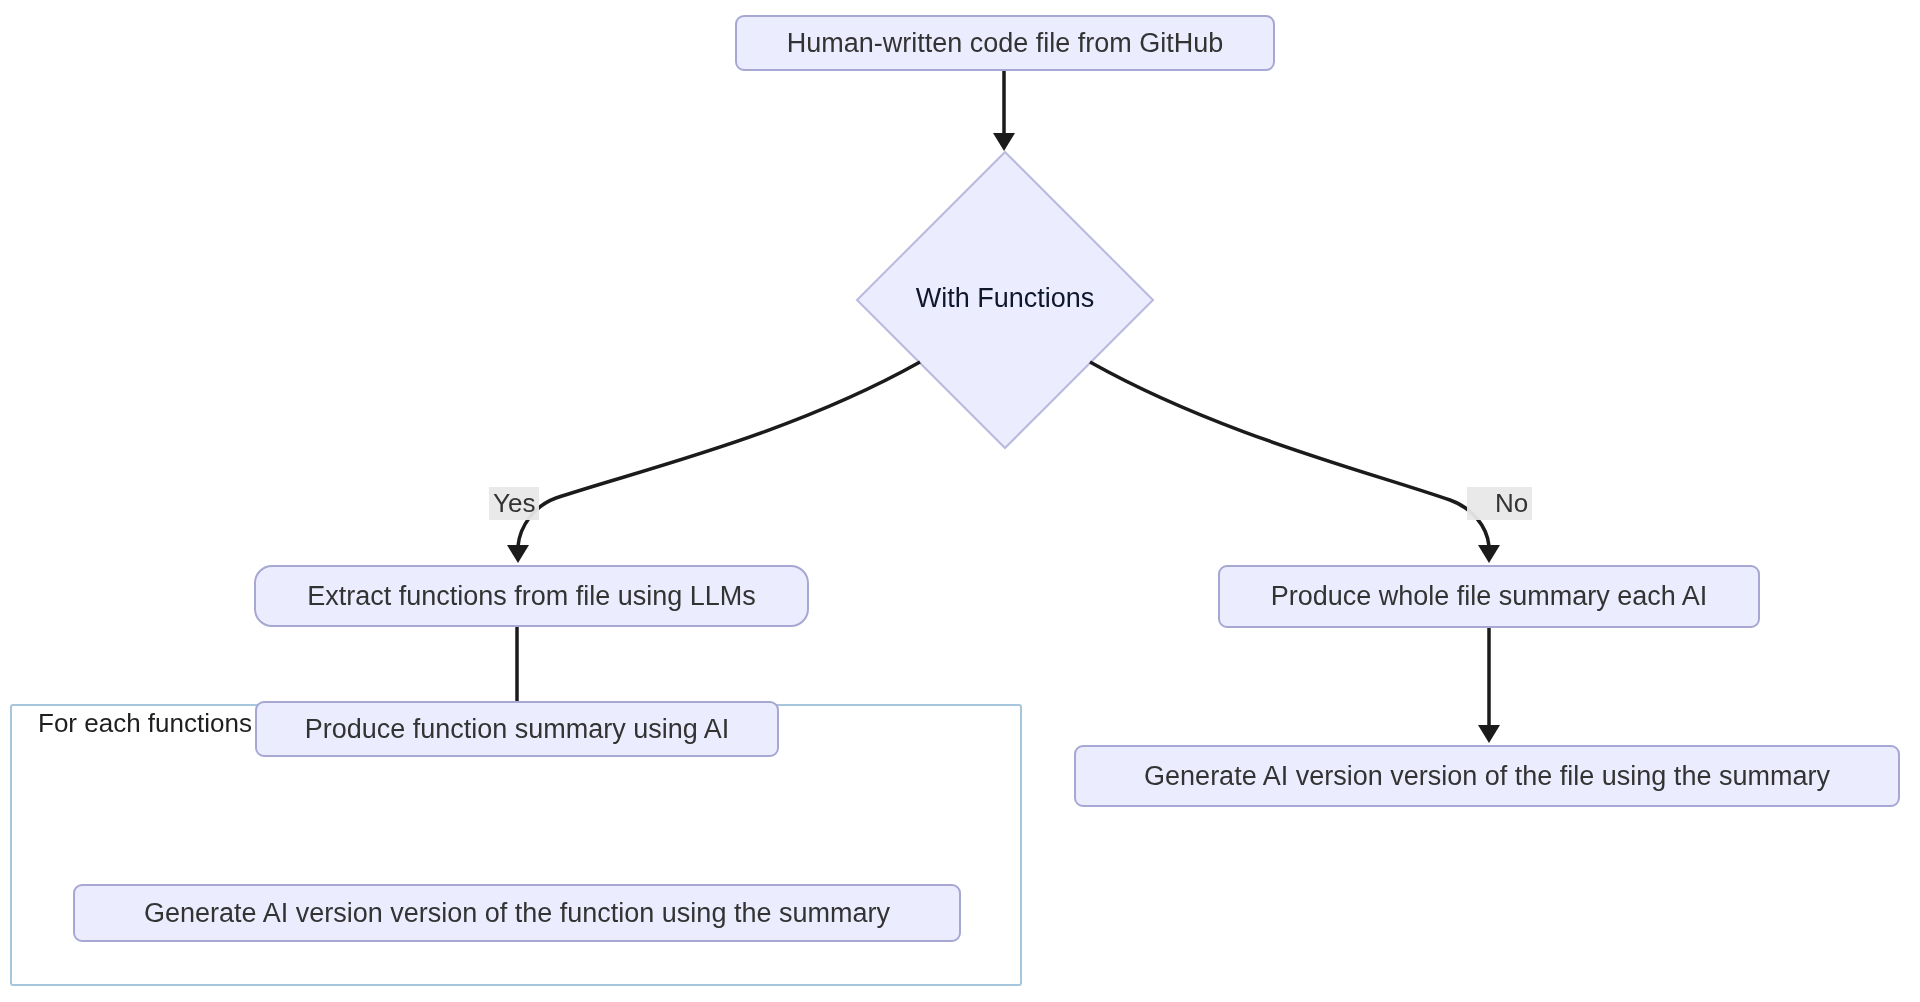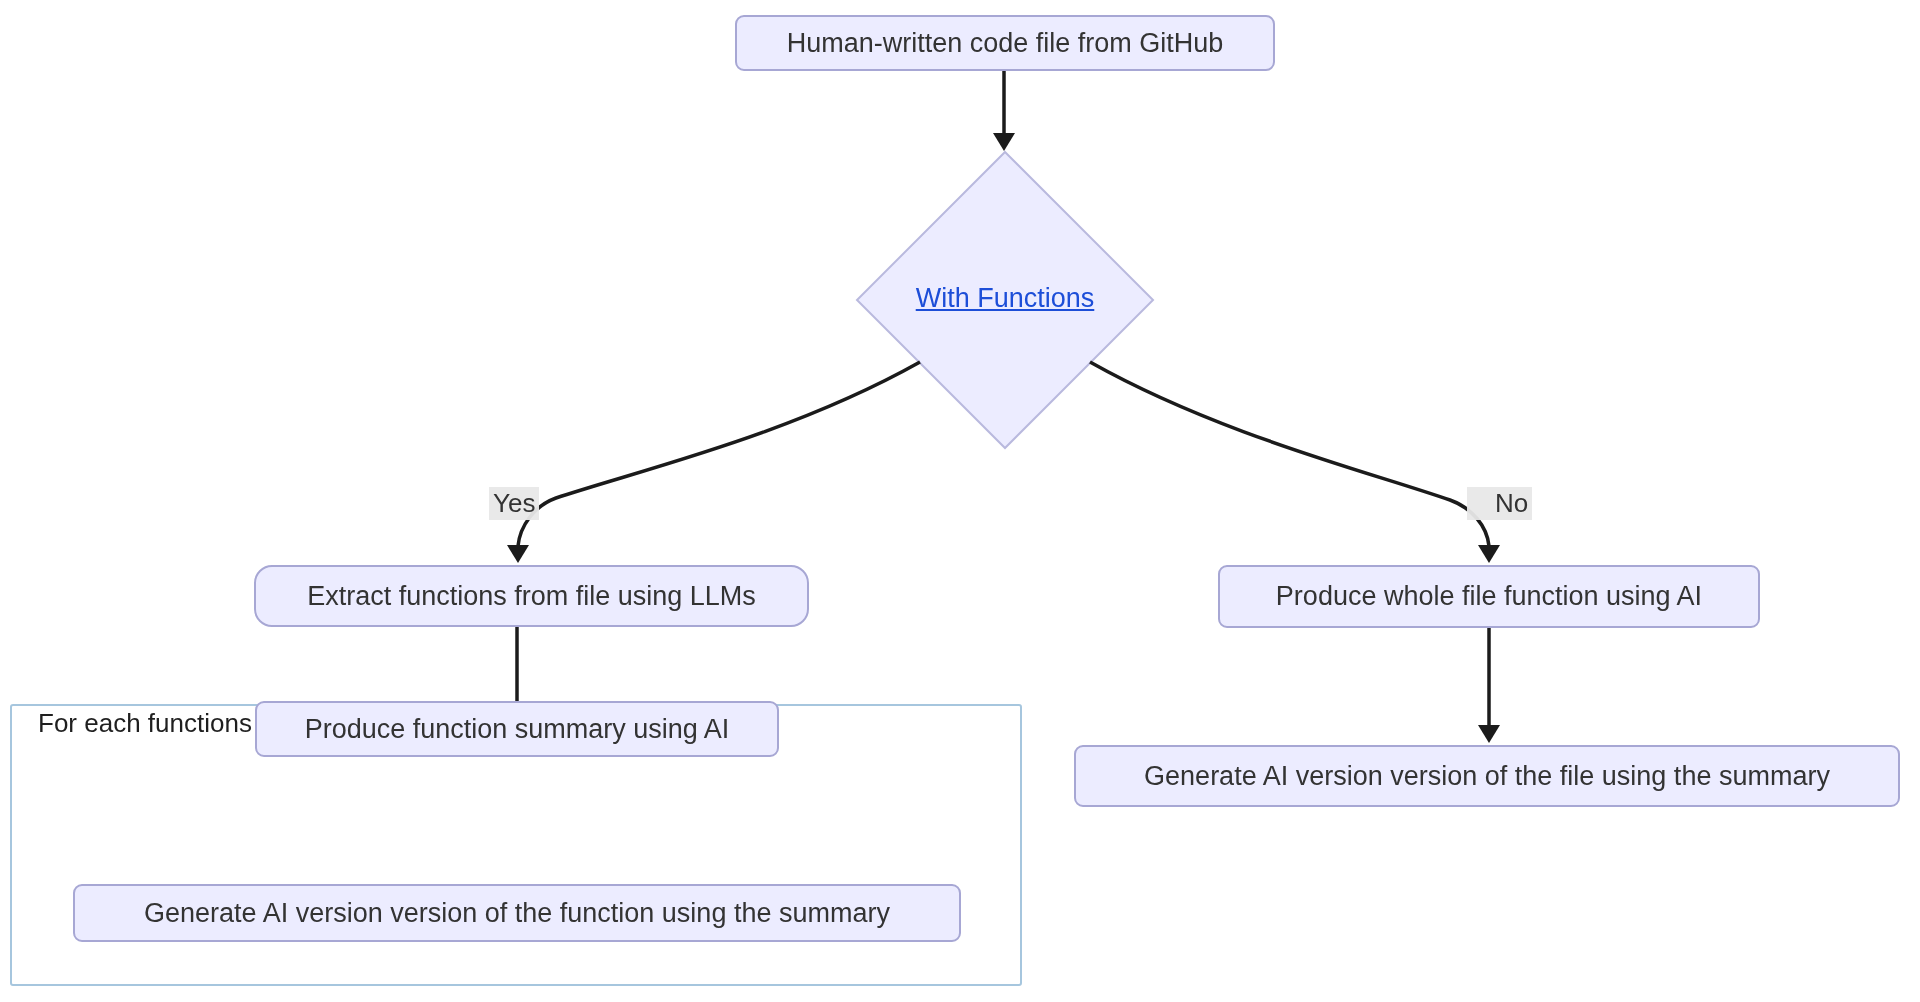--- a/index.html
+++ b/index.html
@@ -31,22 +31,21 @@
     box-sizing: border-box;
     padding: 0 8px;
     white-space: nowrap;
   }
   .diamond-label {
     position: absolute;
     left: 855px; top: 283px;
     width: 300px;
     text-align: center;
     font-size: 27px;
-    color: #1d4ed8;
-    text-decoration: underline;
+    color: #0f172a;
   }
   .edge-label {
     position: absolute;
     background: rgba(232,232,232,0.95);
     color: #333333;
     font-size: 26px;
     padding: 2px 4px;
     line-height: 1.1;
   }
   .cluster {
@@ -108,21 +107,21 @@
   <div class="node n-top">Human-written code file from GitHub</div>
 
   <div class="diamond-label">With Functions</div>
 
   <div class="edge-label lbl-yes">Yes</div>
 
   <div class="edge-label lbl-no">No</div>
 
   <div class="node n-extract">Extract functions from file using LLMs</div>
 
-  <div class="node n-whole">Produce whole file function using AI</div>
+  <div class="node n-whole">Produce whole file summary each AI</div>
 
   <div class="node n-prodfn">Produce function summary using AI</div>
 
   <div class="node n-genfile">Generate AI version version of the file using the summary</div>
 
   <div class="node n-genfn">Generate AI version version of the function using the summary</div>
 
 </div>
 
 </body></html>

